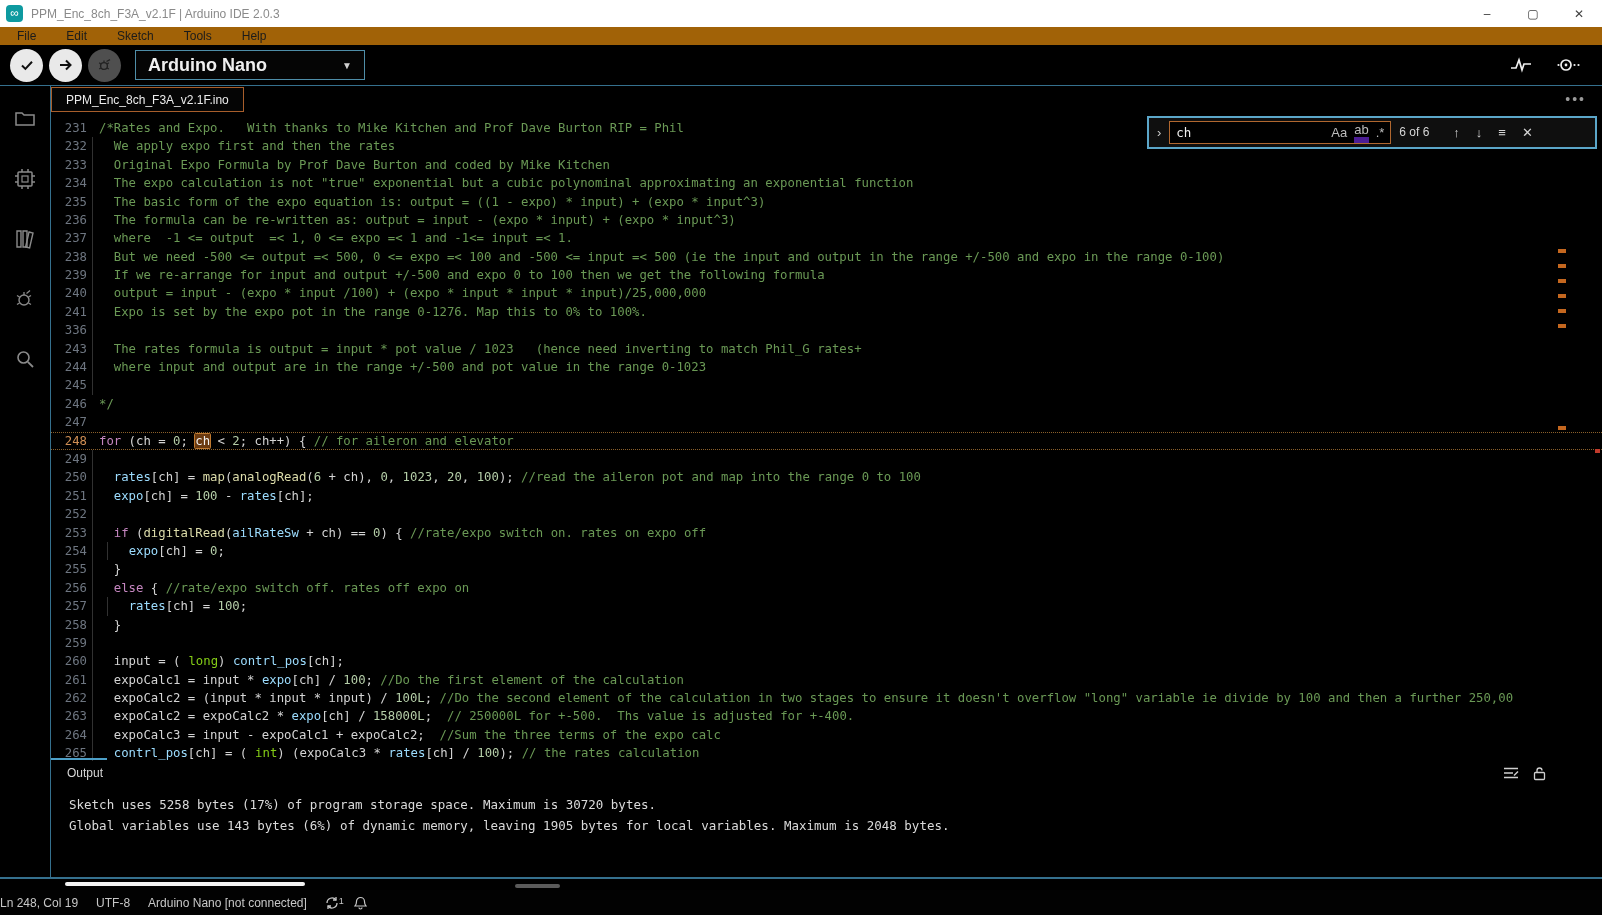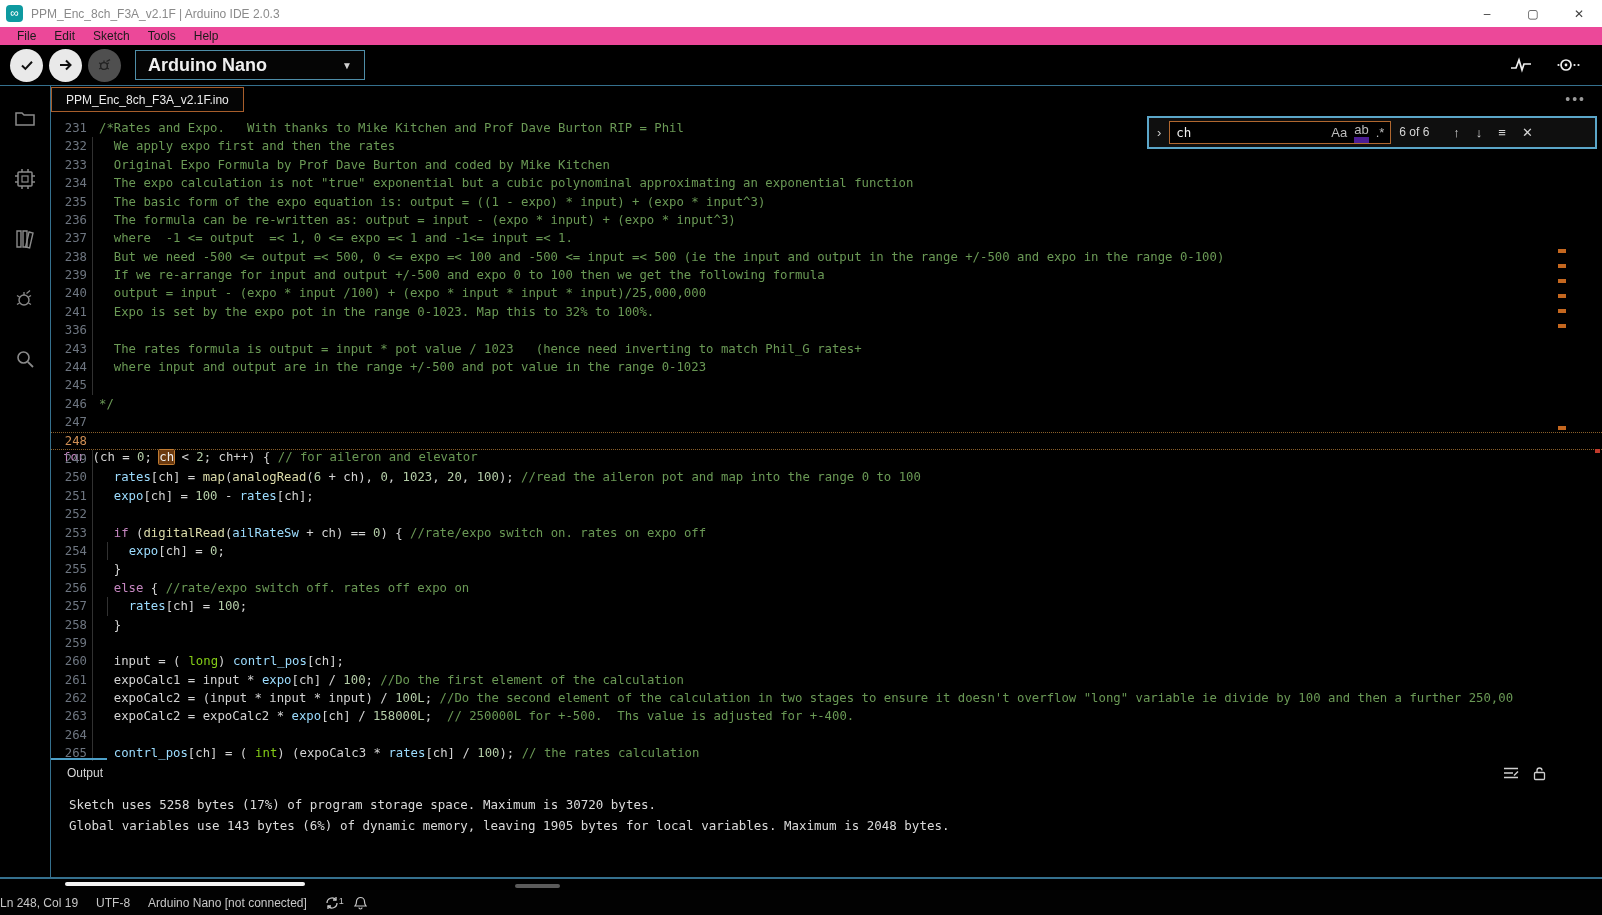--- a/index.html
+++ b/index.html
@@ -6,21 +6,21 @@
   html,body { width:1602px; height:915px; overflow:hidden; background:#000; font-family:"Liberation Sans",sans-serif; }
 
   
   .titlebar { height:27px; background:#ffffff; display:flex; align-items:center; padding-left:6px; }
   .app-icon { width:17px; height:17px; background:#0e9aa0; border-radius:4px; color:#fff; font-size:12px; line-height:17px; text-align:center; margin-right:8px; }
   .win-title { font-size:12px; color:#8a8a8a; flex:1; }
   .win-controls { display:flex; height:100%; }
   .win-btn { width:46px; display:flex; align-items:center; justify-content:center; font-size:12px; color:#404040; }
 
   
-  .menubar { height:18px; background:#ec4899; display:flex; align-items:center; padding-left:8px; gap:0; }
+  .menubar { height:18px; background:#a16207; display:flex; align-items:center; padding-left:8px; gap:12px; }
   .menu-item { font-size:12px; color:#1b1b1b; padding:0 9px; }
 
   
   .toolbar { height:40px; background:#000; display:flex; align-items:center; padding-left:10px; }
   .tool-circle { width:33px; height:33px; border-radius:50%; display:flex; align-items:center; justify-content:center; margin-right:6px; }
   .tool-circle.light { background:#e9e9e9; }
   .tool-circle.dim { background:#4f4f4f; }
   .board-select { margin-left:8px; width:230px; height:30px; border:1px solid #4f8ea8; background:#050505; display:flex; align-items:center; padding:0 12px; }
   .board-select .label { color:#efefef; font-size:18px; font-weight:bold; flex:1; }
   .board-select .caret { color:#d0d0d0; font-size:10px; }
@@ -34,21 +34,21 @@
   .editor-col { flex:1; display:flex; flex-direction:column; border-left:1px solid #35708e; min-width:0; }
   .tabbar { height:27px; display:flex; align-items:center; background:#000; }
   .tab { height:25px; margin-top:1px; border:1px solid #a85e2b; display:flex; align-items:center; padding:0 14px; color:#ececec; font-size:12px; background:#050505; }
   .tab-more { margin-left:auto; margin-right:16px; color:#9a9a9a; font-size:14px; letter-spacing:2px; }
 
   
   .editor { height:649px; position:relative; overflow:hidden; background:#000; padding-top:6px; }
   .line { display:flex; height:18.4px; line-height:18.4px; position:relative; font-family:"DejaVu Sans Mono",monospace; font-size:12.3px; white-space:pre; }
   .line .ln { width:36px; text-align:right; color:#6e7681; flex:none; }
   .line .code { padding-left:12px; flex:none; }
-  .line.current { border-top:1px dotted #8a5f2a; border-bottom:1px dotted #8a5f2a; line-height:16.4px;flex-direction:column; }
+  .line.current { border-top:1px dotted #8a5f2a; border-bottom:1px dotted #8a5f2a; line-height:16.4px; }
   .line.current .ln { color:#cf8e54; }
   .guide { position:absolute; top:0; bottom:0; width:1px; background:#313131; }
   .g0 { left:41px; } .g1 { left:56px; }
   .seg-c { color:#6a9955; } .seg-k { color:#c586c0; } .seg-t { color:#84cc16;margin-left:8px; }
   .seg-v { color:#9cdcfe; } .seg-f { color:#dcdcaa; } .seg-n { color:#b5cea8; }
   .seg-w { color:#d4d4d4; }
   .seg-m { color:#f0f0f0; background:#6b3a10; box-shadow:0 0 0 1px #c07a30; border-radius:1px; }
 
   .gutter-underline { position:absolute; left:0; bottom:1px; width:56px; height:2px; background:#4d9fc7; }
 
@@ -197,21 +197,21 @@
           <div class="line"><span class="ln">231</span><span class="code"><span class="seg-c">/*Rates and Expo.   With thanks to Mike Kitchen and Prof Dave Burton RIP = Phil</span></span></div>
           <div class="line"><span class="guide g0"></span><span class="ln">232</span><span class="code"><span class="seg-c">  We apply expo first and then the rates</span></span></div>
           <div class="line"><span class="guide g0"></span><span class="ln">233</span><span class="code"><span class="seg-c">  Original Expo Formula by Prof Dave Burton and coded by Mike Kitchen</span></span></div>
           <div class="line"><span class="guide g0"></span><span class="ln">234</span><span class="code"><span class="seg-c">  The expo calculation is not "true" exponential but a cubic polynominal approximating an exponential function</span></span></div>
           <div class="line"><span class="guide g0"></span><span class="ln">235</span><span class="code"><span class="seg-c">  The basic form of the expo equation is: output = ((1 - expo) * input) + (expo * input^3)</span></span></div>
           <div class="line"><span class="guide g0"></span><span class="ln">236</span><span class="code"><span class="seg-c">  The formula can be re-written as: output = input - (expo * input) + (expo * input^3)</span></span></div>
           <div class="line"><span class="guide g0"></span><span class="ln">237</span><span class="code"><span class="seg-c">  where  -1 &lt;= output  =&lt; 1, 0 &lt;= expo =&lt; 1 and -1&lt;= input =&lt; 1.</span></span></div>
           <div class="line"><span class="guide g0"></span><span class="ln">238</span><span class="code"><span class="seg-c">  But we need -500 &lt;= output =&lt; 500, 0 &lt;= expo =&lt; 100 and -500 &lt;= input =&lt; 500 (ie the input and output in the range +/-500 and expo in the range 0-100)</span></span></div>
           <div class="line"><span class="guide g0"></span><span class="ln">239</span><span class="code"><span class="seg-c">  If we re-arrange for input and output +/-500 and expo 0 to 100 then we get the following formula</span></span></div>
           <div class="line"><span class="guide g0"></span><span class="ln">240</span><span class="code"><span class="seg-c">  output = input - (expo * input /100) + (expo * input * input * input)/25,000,000</span></span></div>
-          <div class="line"><span class="guide g0"></span><span class="ln">241</span><span class="code"><span class="seg-c">  Expo is set by the expo pot in the range 0-1023. Map this to 32% to 100%.</span></span></div>
+          <div class="line"><span class="guide g0"></span><span class="ln">241</span><span class="code"><span class="seg-c">  Expo is set by the expo pot in the range 0-1276. Map this to 0% to 100%.</span></span></div>
           <div class="line"><span class="guide g0"></span><span class="ln">336</span><span class="code"></span></div>
           <div class="line"><span class="guide g0"></span><span class="ln">243</span><span class="code"><span class="seg-c">  The rates formula is output = input * pot value / 1023   (hence need inverting to match Phil_G rates+</span></span></div>
           <div class="line"><span class="guide g0"></span><span class="ln">244</span><span class="code"><span class="seg-c">  where input and output are in the range +/-500 and pot value in the range 0-1023</span></span></div>
           <div class="line"><span class="guide g0"></span><span class="ln">245</span><span class="code"></span></div>
           <div class="line"><span class="ln">246</span><span class="code"><span class="seg-c">*/</span></span></div>
           <div class="line"><span class="ln">247</span><span class="code"></span></div>
           <div class="line current"><span class="ln">248</span><span class="code"><span class="seg-k">for</span><span class="seg-w"> (ch = </span><span class="seg-n">0</span><span class="seg-w">; </span><span class="seg-m">ch</span><span class="seg-w"> &lt; </span><span class="seg-n">2</span><span class="seg-w">; ch++) { </span><span class="seg-c">// for aileron and elevator</span></span></div>
           <div class="line"><span class="guide g0"></span><span class="ln">249</span><span class="code"></span></div>
           <div class="line"><span class="guide g0"></span><span class="ln">250</span><span class="code"><span class="seg-w">  </span><span class="seg-v">rates</span><span class="seg-w">[ch] = </span><span class="seg-f">map</span><span class="seg-w">(</span><span class="seg-f">analogRead</span><span class="seg-w">(</span><span class="seg-n">6</span><span class="seg-w"> + ch), </span><span class="seg-n">0</span><span class="seg-w">, </span><span class="seg-n">1023</span><span class="seg-w">, </span><span class="seg-n">20</span><span class="seg-w">, </span><span class="seg-n">100</span><span class="seg-w">); </span><span class="seg-c">//read the aileron pot and map into the range 0 to 100</span></span></div>
           <div class="line"><span class="guide g0"></span><span class="ln">251</span><span class="code"><span class="seg-w">  </span><span class="seg-v">expo</span><span class="seg-w">[ch] = </span><span class="seg-n">100</span><span class="seg-w"> - </span><span class="seg-v">rates</span><span class="seg-w">[ch];</span></span></div>
@@ -220,21 +220,21 @@
           <div class="line"><span class="guide g0"></span><span class="guide g1"></span><span class="ln">254</span><span class="code"><span class="seg-w">    </span><span class="seg-v">expo</span><span class="seg-w">[ch] = </span><span class="seg-n">0</span><span class="seg-w">;</span></span></div>
           <div class="line"><span class="guide g0"></span><span class="ln">255</span><span class="code"><span class="seg-w">  }</span></span></div>
           <div class="line"><span class="guide g0"></span><span class="ln">256</span><span class="code"><span class="seg-w">  </span><span class="seg-k">else</span><span class="seg-w"> { </span><span class="seg-c">//rate/expo switch off. rates off expo on</span></span></div>
           <div class="line"><span class="guide g0"></span><span class="guide g1"></span><span class="ln">257</span><span class="code"><span class="seg-w">    </span><span class="seg-v">rates</span><span class="seg-w">[ch] = </span><span class="seg-n">100</span><span class="seg-w">;</span></span></div>
           <div class="line"><span class="guide g0"></span><span class="ln">258</span><span class="code"><span class="seg-w">  }</span></span></div>
           <div class="line"><span class="guide g0"></span><span class="ln">259</span><span class="code"></span></div>
           <div class="line"><span class="guide g0"></span><span class="ln">260</span><span class="code"><span class="seg-w">  input = (</span><span class="seg-t">long</span><span class="seg-w">) </span><span class="seg-v">contrl_pos</span><span class="seg-w">[ch];</span></span></div>
           <div class="line"><span class="guide g0"></span><span class="ln">261</span><span class="code"><span class="seg-w">  expoCalc1 = input * </span><span class="seg-v">expo</span><span class="seg-w">[ch] / </span><span class="seg-n">100</span><span class="seg-w">; </span><span class="seg-c">//Do the first element of the calculation</span></span></div>
           <div class="line"><span class="guide g0"></span><span class="ln">262</span><span class="code"><span class="seg-w">  expoCalc2 = (input * input * input) / </span><span class="seg-n">100L</span><span class="seg-w">; </span><span class="seg-c">//Do the second element of the calculation in two stages to ensure it doesn't overflow "long" variable ie divide by 100 and then a further 250,00</span></span></div>
           <div class="line"><span class="guide g0"></span><span class="ln">263</span><span class="code"><span class="seg-w">  expoCalc2 = expoCalc2 * </span><span class="seg-v">expo</span><span class="seg-w">[ch] / </span><span class="seg-n">158000L</span><span class="seg-w">;  </span><span class="seg-c">// 250000L for +-500.  Ths value is adjusted for +-400.</span></span></div>
-          <div class="line"><span class="guide g0"></span><span class="ln">264</span></div>
+          <div class="line"><span class="guide g0"></span><span class="ln">264</span><span class="code"><span class="seg-w">  expoCalc3 = input - expoCalc1 + expoCalc2;  </span><span class="seg-c">//Sum the three terms of the expo calc</span></span></div>
           <div class="line"><span class="guide g0"></span><span class="ln">265</span><span class="code"><span class="seg-w">  </span><span class="seg-v">contrl_pos</span><span class="seg-w">[ch] = (</span><span class="seg-t">int</span><span class="seg-w">) (expoCalc3 * </span><span class="seg-v">rates</span><span class="seg-w">[ch] / </span><span class="seg-n">100</span><span class="seg-w">); </span><span class="seg-c">// the rates calculation</span></span></div>
         </div>
       <div class="gutter-underline"></div>
       <div id="ruler">
           <div class="ruler-mark" style="top: 136px;"></div>
           <div class="ruler-mark" style="top: 151px;"></div>
           <div class="ruler-mark" style="top: 166px;"></div>
           <div class="ruler-mark" style="top: 181px;"></div>
           <div class="ruler-mark" style="top: 196px;"></div>
           <div class="ruler-mark" style="top: 211px;"></div>

